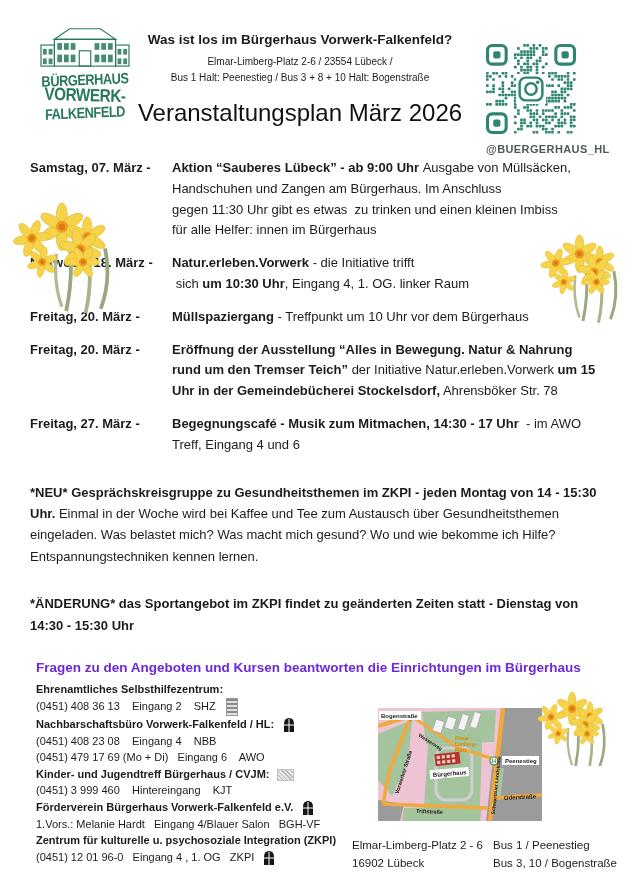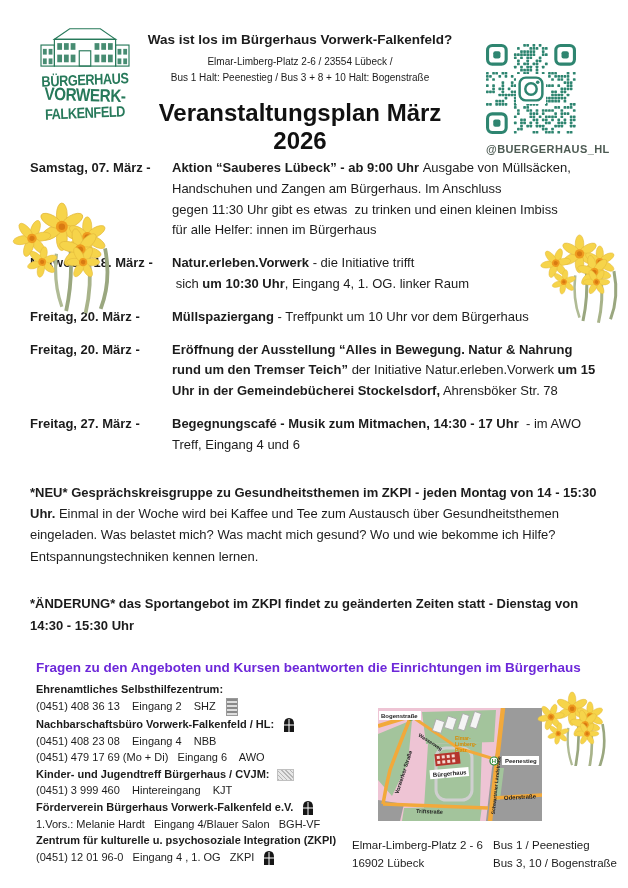--- a/index.html
+++ b/index.html
@@ -10,21 +10,21 @@
   
   .header { position:relative; height:152px; }
   .logo { position:absolute; left:26px; top:24px; width:118px; text-align:center; color:#27795a; }
   .logo-line { font-weight:bold; line-height:1.02; transform-origin:center; }
   .logo-l1 { font-size:15px; letter-spacing:-0.5px; transform:scaleX(.85) rotate(-2deg); }
   .logo-l2 { font-size:18px; letter-spacing:-0.5px; transform:scaleX(.85) rotate(1.5deg); margin-top:-1px; }
   .logo-l3 { font-size:15px; letter-spacing:-0.5px; transform:scaleX(.85) rotate(-2deg); }
   .head-center { position:absolute; left:135px; top:32px; width:330px; text-align:center; }
   .head-q { font-weight:bold; font-size:13.5px; margin-bottom:7px; }
   .head-addr, .head-bus { font-size:10px; line-height:1.6; }
-  .plan-title { font-size:24px; font-weight:bold; color:#111; margin:13px 0 0 0; }
+  .plan-title { font-size:24px; font-weight:normal; color:#111; margin:13px 0 0 0; }
   .qr-block { position:absolute; left:486px; top:44px; width:112px; text-align:left; }
   .qr-caption { font-size:11px; font-weight:bold; color:#4d5b53; letter-spacing:.4px; margin-top:5px; }
   
   .events { margin:6px 25px 0 30px; }
   .event-row { display:flex; margin-bottom:12px; }
   .event-date { flex:none; width:142px; font-weight:bold; font-size:13px; line-height:1.6; }
   .event-desc { flex:1; font-size:13px; line-height:1.6; white-space:pre-wrap; }
   .b { font-weight:bold; }
   
   .note { margin:26px 25px 0 30px; font-size:13px; line-height:1.65; white-space:pre-wrap; }

